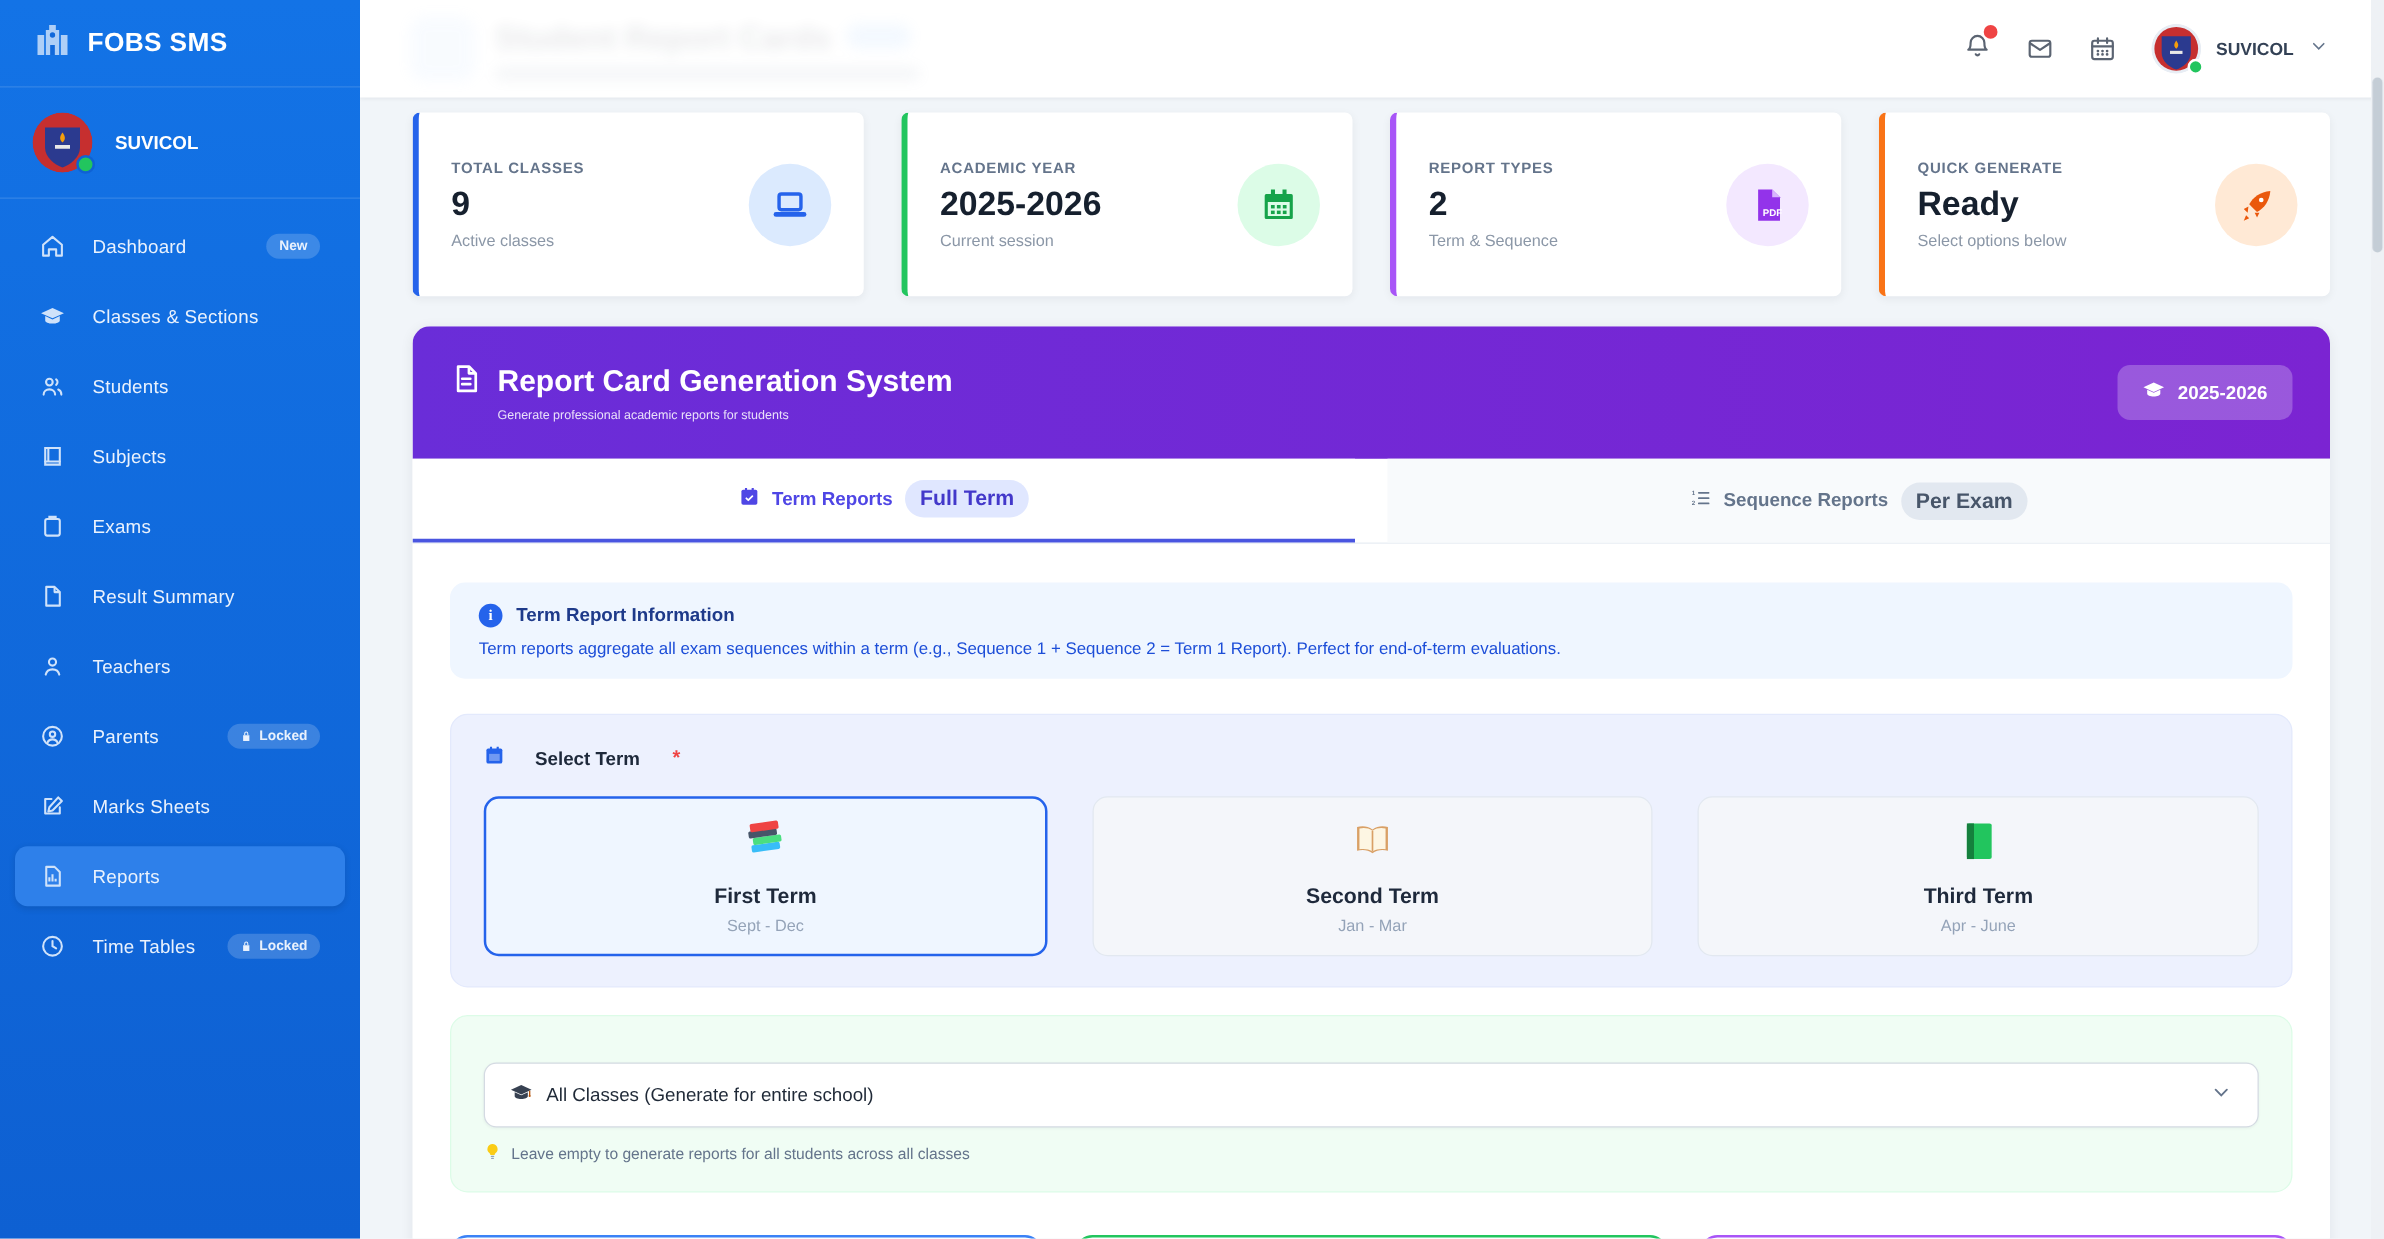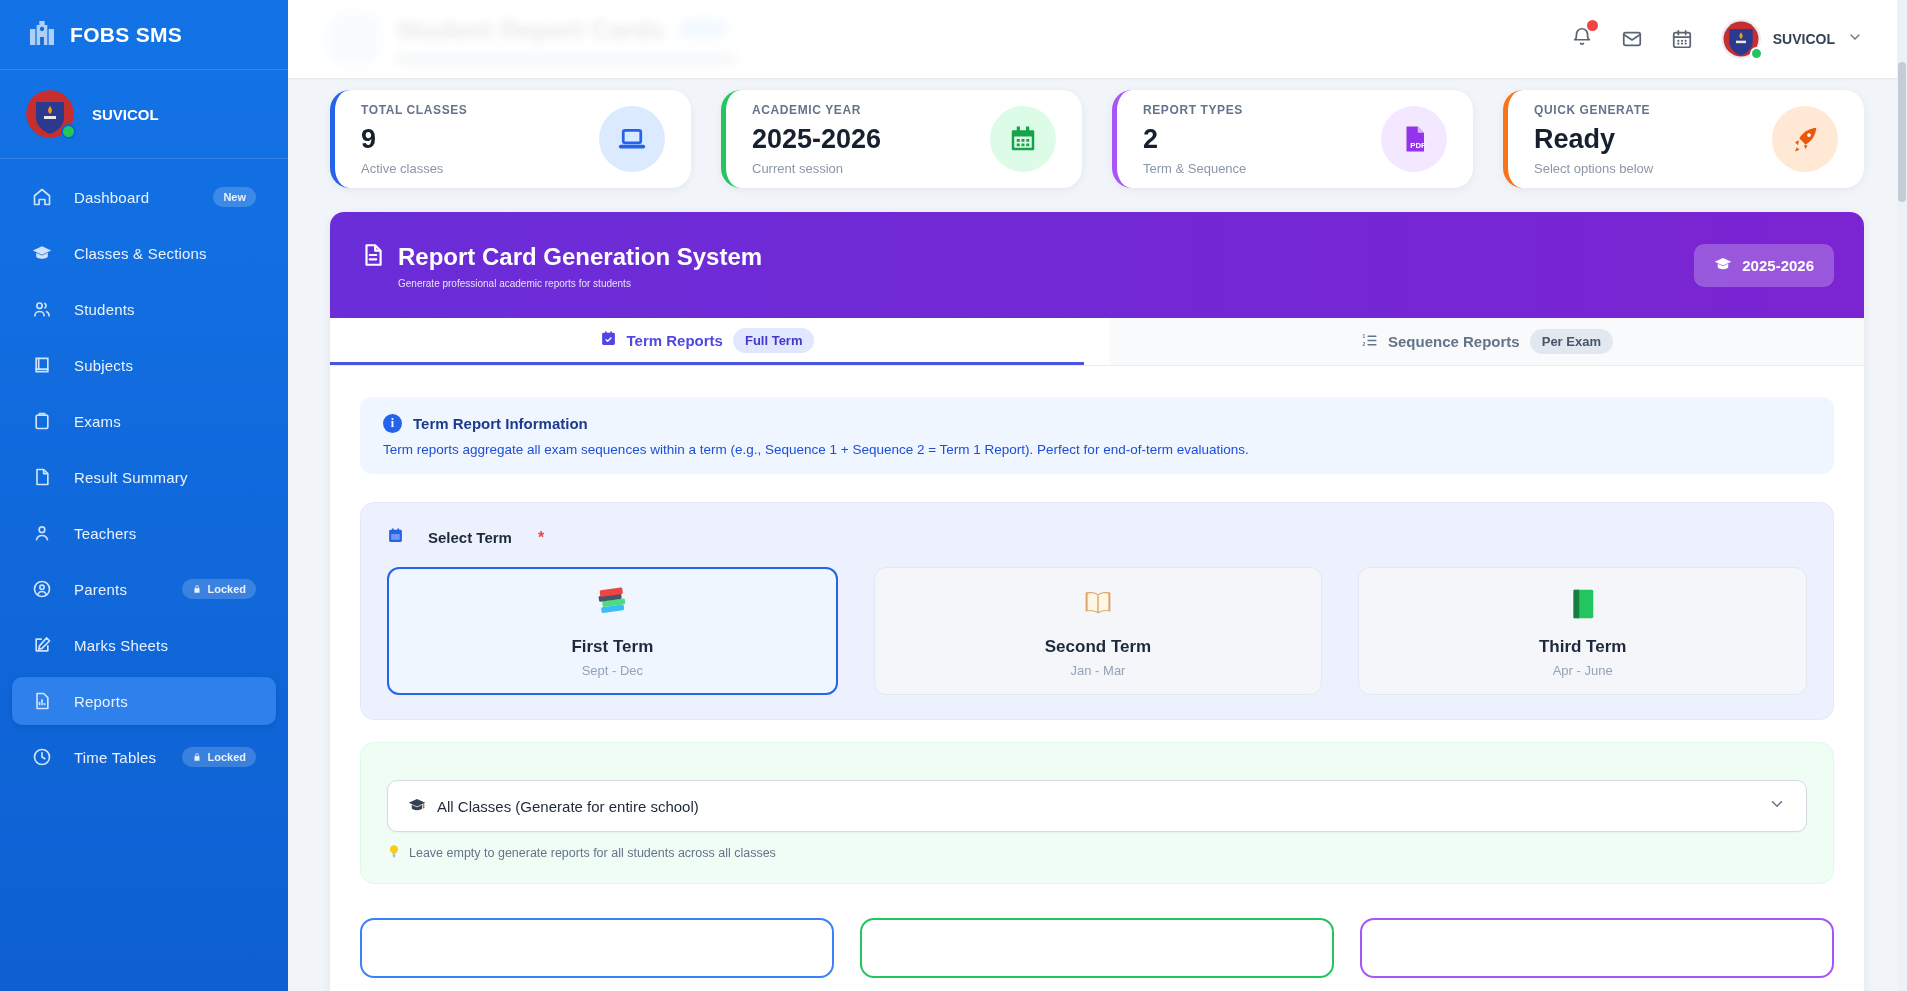--- a/index.html
+++ b/index.html
@@ -40,39 +40,39 @@
   .tb-user .avatar-wrap { width:40px; height:40px; }
   .tb-user .avatar { width:40px; height:40px; }
   .tb-user .status-dot { width:13px; height:13px; border:2px solid #ffffff; }
   .tb-username { font-size:14px; font-weight:bold; color:#334155; }
   .chev { color:#64748b; }
 
   .content { padding:0 43px 0 42px; height:calc(100% - 78px); overflow:hidden; }
 
   
   .stats-row { display:flex; gap:30px; margin-top:12px; }
-  .stat-card { flex:1; background:#fff; border-radius:20px; height:98px; box-shadow:0 2px 8px rgba(15,23,42,0.06); display:flex; align-items:center; justify-content:space-between; padding:0 26px; border-left:5px solid #2563eb; }
+  .stat-card { flex:1; background:#fff; border-radius:6px; height:147px; box-shadow:0 2px 8px rgba(15,23,42,0.06); display:flex; align-items:center; justify-content:space-between; padding:0 26px; border-left:5px solid #2563eb; }
   .stat-label { font-size:12px; font-weight:bold; letter-spacing:0.6px; color:#64748b; }
   .stat-value { font-size:27px; font-weight:bold; color:#16202e; margin:7px 0 6px; }
   .stat-sub { font-size:13px; color:#8b97a7; }
   .stat-iconcircle { width:66px; height:66px; border-radius:50%; display:flex; align-items:center; justify-content:center; flex:none; }
 
   
   .gen-card { margin-top:24px; background:#fff; border-radius:14px; box-shadow:0 2px 10px rgba(15,23,42,0.07); overflow:hidden; }
   .banner { height:106px; background:linear-gradient(90deg,#6a2dd8 0%,#7b24d2 100%); display:flex; align-items:center; justify-content:space-between; padding:0 30px; color:#fff; }
   .banner-left { display:flex; flex-direction:column; gap:6px; }
   .banner-title-row { display:flex; align-items:center; gap:12px; }
   .banner-title { font-size:24px; font-weight:bold; }
   .banner-sub { font-size:10px; color:rgba(255,255,255,0.85); margin-left:38px; }
   .year-badge { background:rgba(255,255,255,0.24); border-radius:10px; padding:11px 20px; font-size:15px; font-weight:bold; display:flex; align-items:center; gap:10px; cursor:pointer; }
 
-  .tabs { display:flex; height:48px; border-bottom:1px solid #e8edf3;gap:26px; }
+  .tabs { display:flex; height:68px; border-bottom:1px solid #e8edf3;gap:26px; }
   .tab { flex:1; display:flex; align-items:center; justify-content:center; gap:10px; font-size:15px; font-weight:bold; color:#64748b; cursor:pointer; background:#f8fafc; position:relative; }
   .tab.active { background:#fff; color:#4f46e5; border-bottom:3px solid #4955e0; }
-  .tab-badge { font-size:13px; font-weight:bold; border-radius:999px; padding:5px 12px; background:#e2e8f0; color:#475569; }
+  .tab-badge { font-size:17px; font-weight:bold; border-radius:999px; padding:5px 12px; background:#e2e8f0; color:#475569; }
   .tab.active .tab-badge { background:#e0e7ff; color:#4338ca; }
 
   .tab-content { padding:31px 30px 40px; }
 
   .info-box { background:#eff6ff; border-radius:12px; padding:17px 23px; }
   .info-title-row { display:flex; align-items:center; gap:11px; }
   .info-i { width:19px; height:19px; border-radius:50%; background:#2563eb; color:#fff; font-size:12px; font-weight:bold; display:flex; align-items:center; justify-content:center; font-family:"Liberation Serif", serif; }
   .info-title { font-size:15px; font-weight:bold; color:#1e3a8a; }
   .info-text { font-size:13.5px; color:#1d4ed8; margin-top:9px; margin-left:0; }
 

